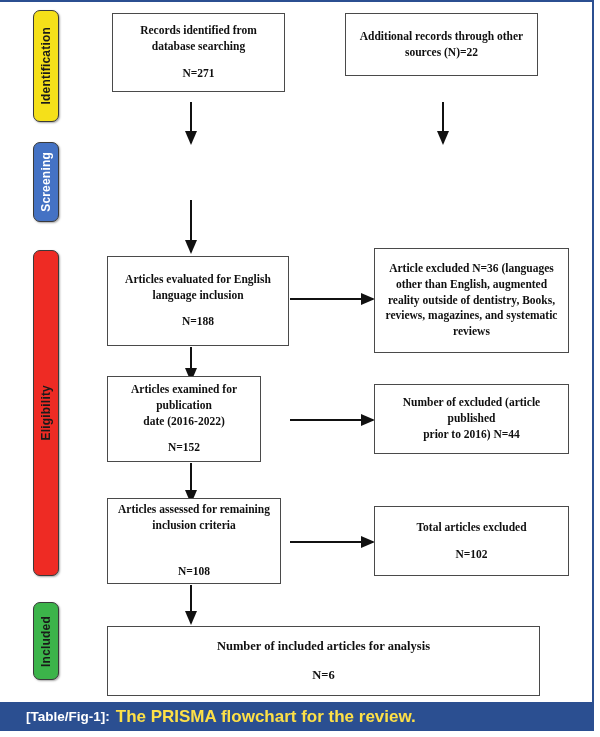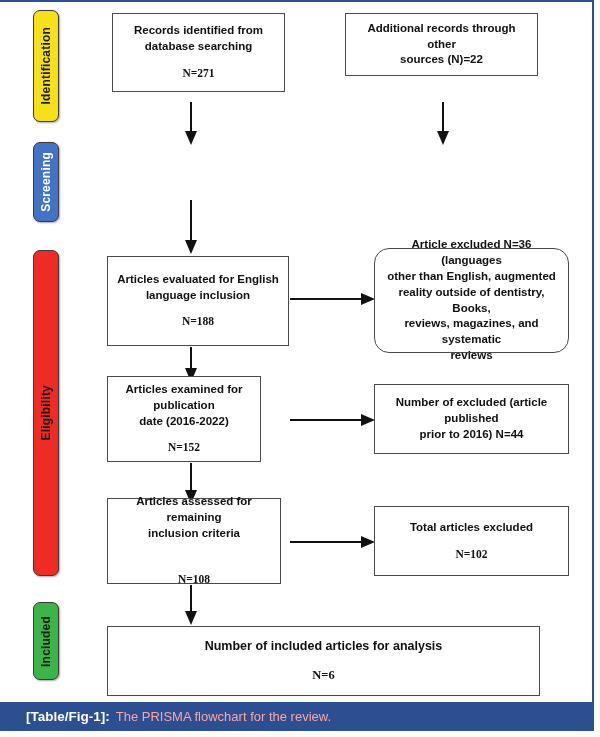--- a/index.html
+++ b/index.html
@@ -66,21 +66,21 @@
     background: #ffffff;
     box-sizing: border-box;
     display: flex;
     flex-direction: column;
     align-items: center;
     justify-content: center;
     text-align: center;
     padding: 4px 7px;
   }
   .flow-box .box-text {
-    font-family: Liberation Sans, sans-serif;
+    font-family: Liberation Serif, serif;
     font-weight: bold;
     font-size: 11.5px;
     line-height: 1.38;
     color: #101010;
     white-space: pre-line;
   }
   .flow-box .box-count {
     font-family: "Liberation Serif", serif;
     font-weight: bold;
     font-size: 11.5px;
@@ -105,23 +105,24 @@
   #caption-bar .caption-tag {
     font-family: "Liberation Sans", sans-serif;
     font-weight: bold;
     font-size: 13.5px;
     color: #ffffff;
     margin-right: 6px;
     white-space: nowrap;
   }
   #caption-bar .caption-text {
     font-family: "Liberation Sans", sans-serif;
-    font-size: 13px;
-    color: #fca5a5;
+    font-size: 17px;
+    color: #fde047;
     white-space: nowrap;
+    font-weight: bold;
   }
 </style>
 </head>
 <body>
 
 <div id="figure-frame">
 
   <svg id="chart-canvas" viewBox="0 0 594 702" xmlns="http://www.w3.org/2000/svg">
     <defs>
       <marker id="arrowhead" markerWidth="7" markerHeight="7" refX="6" refY="3" orient="auto" markerUnits="strokeWidth">
@@ -174,21 +175,21 @@
 sources (N)=22</span>
   </div>
 
 
   <div class="flow-box" style="left:107px; top:254px; width:182px; height:90px;">
     <span class="box-text">Articles evaluated for English
 language inclusion</span>
     <span class="box-count">N=188</span>
   </div>
 
-  <div class="flow-box no-gap" style="left:374px; top:246px; width:195px; height:105px;border-radius:15px;">
+  <div class="flow-box no-gap" style="left:374px; top:246px; width:195px; height:105px;">
     <span class="box-text">Article excluded N=36 (languages
 other than English, augmented
 reality outside of dentistry, Books,
 reviews, magazines, and systematic
 reviews</span>
   </div>
 
   <div class="flow-box" style="left:107px; top:374px; width:154px; height:86px;">
     <span class="box-text">Articles examined for publication
 date (2016-2022)</span>

